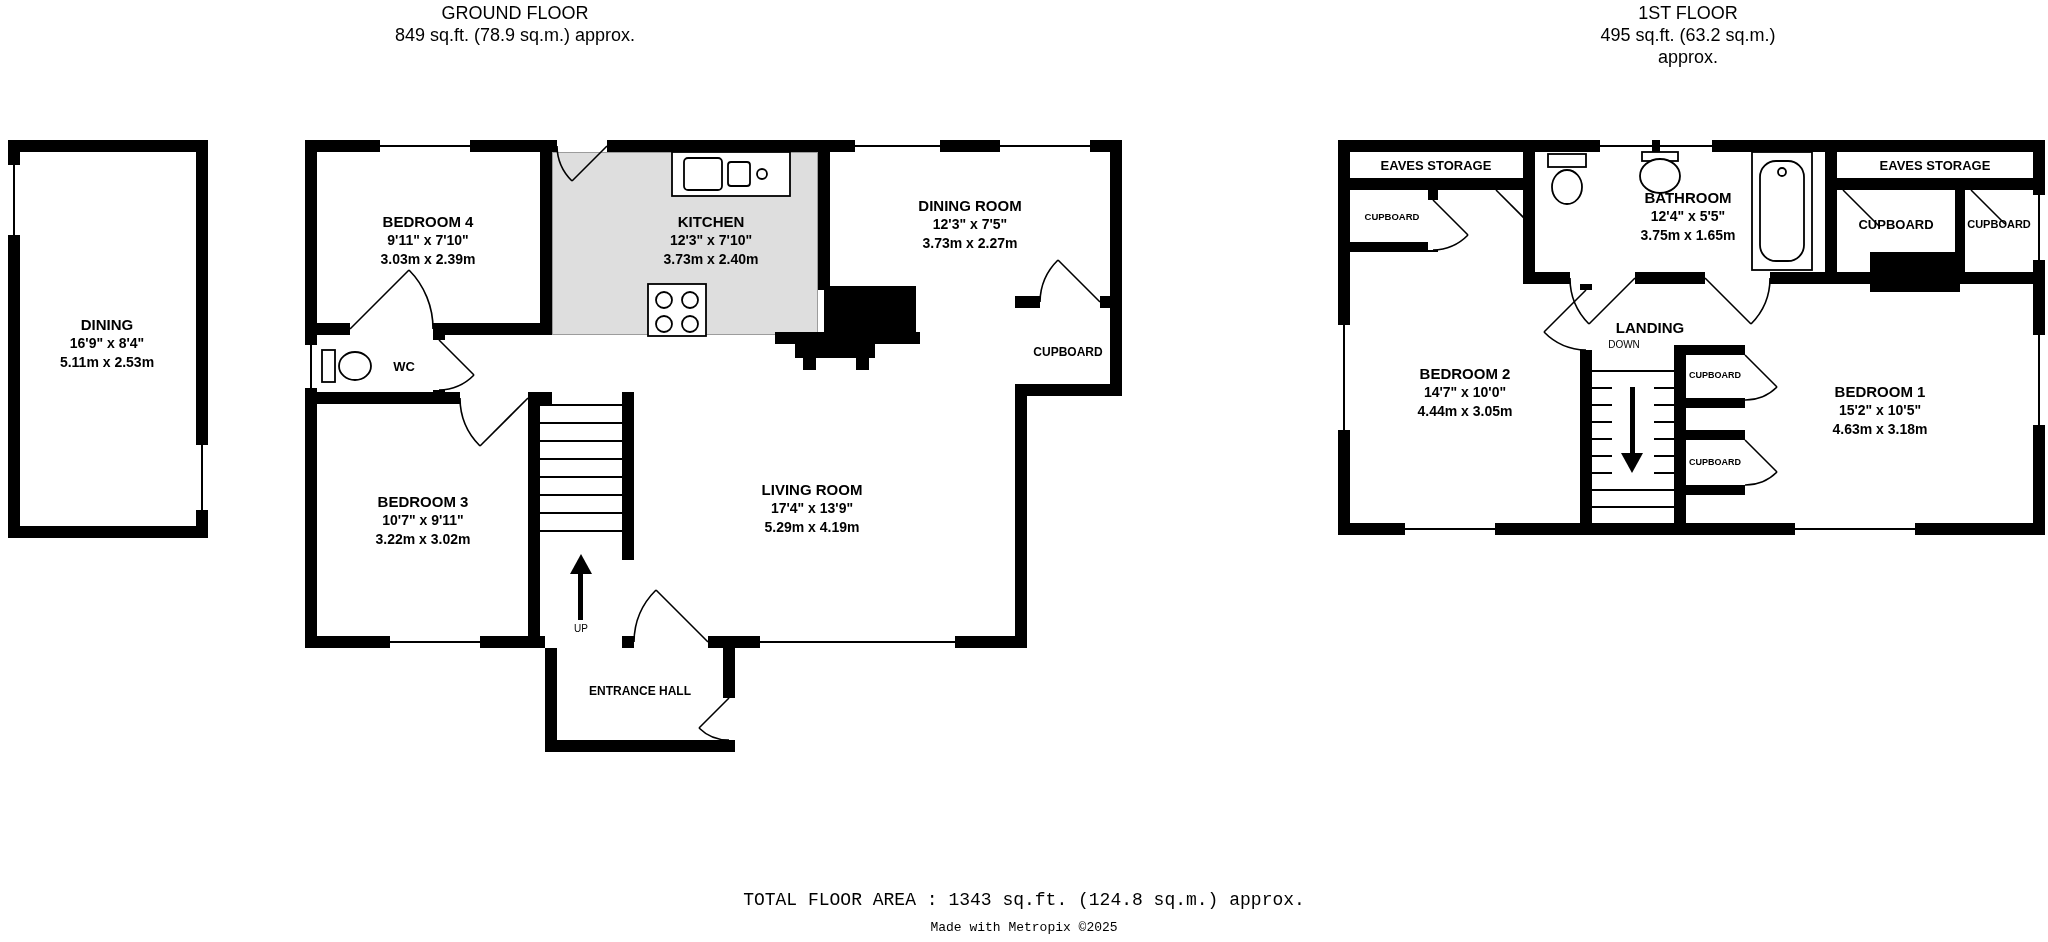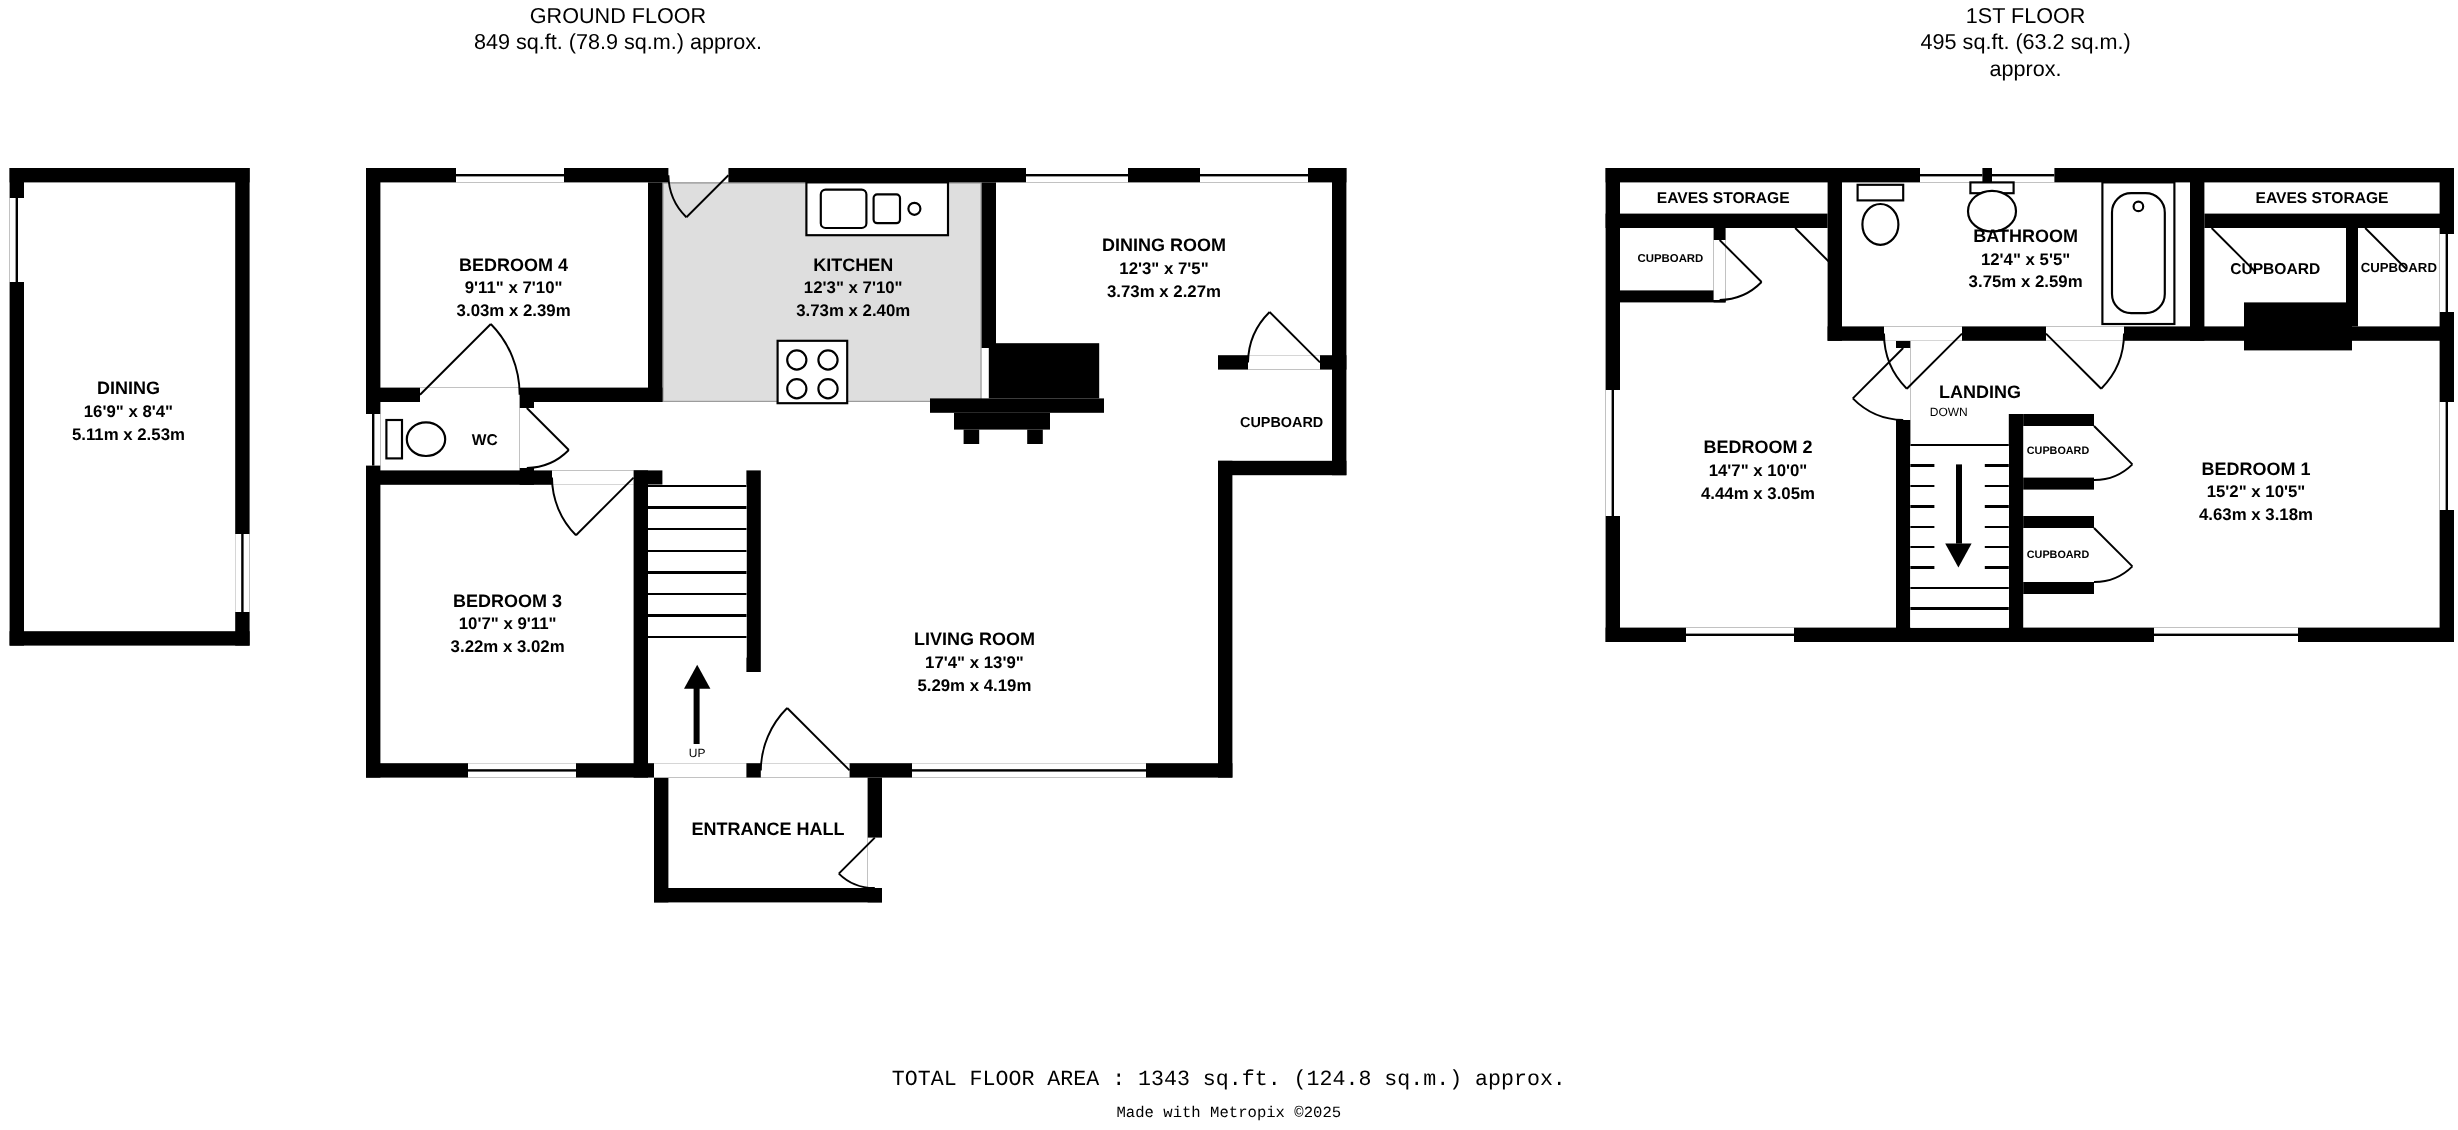--- a/index.html
+++ b/index.html
@@ -174,27 +174,27 @@
       <span class="nm">DINING ROOM</span>
       <span class="dim">12'3" x 7'5"</span>
       <span class="dim">3.73m x 2.27m</span>
     </div>
     <div class="tag" style="left:404px; top:366px; font-size:13px;">WC</div>
     <div class="room-label" style="left:423px; top:520px;">
       <span class="nm">BEDROOM 3</span>
       <span class="dim">10'7" x 9'11"</span>
       <span class="dim">3.22m x 3.02m</span>
     </div>
-    <div class="room-label" style="left:812px; top:508px;margin-top:44px;">
+    <div class="room-label" style="left:812px; top:508px;">
       <span class="nm">LIVING ROOM</span>
       <span class="dim">17'4" x 13'9"</span>
       <span class="dim">5.29m x 4.19m</span>
     </div>
     <div class="tag" style="left:1068px; top:352px; font-size:12px;">CUPBOARD</div>
-    <div class="tag" style="left:640px; top:691px; font-size:15px;">ENTRANCE HALL</div>
+    <div class="tag" style="left:640px; top:691px; font-size:12px;">ENTRANCE HALL</div>
     <div class="tag" style="left:581px; top:628px; font-size:10px; font-weight:normal;">UP</div>
   </div>
 
   <div style="position:absolute; inset:0;">
 
     <div class="wall" style="left:1338px; top:140px; width:707px; height:12px;"></div>
     <div class="wall" style="left:1338px; top:140px; width:12px; height:395px;"></div>
     <div class="wall" style="left:2033px; top:140px; width:12px; height:395px;"></div>
     <div class="wall" style="left:1338px; top:523px; width:707px; height:12px;"></div>
     <div class="wall" style="left:1523px; top:140px; width:12px; height:144px;"></div>
@@ -281,21 +281,21 @@
         <circle class="fx" cx="1782" cy="172" r="4"></circle>
       </g>
     </svg>
 
     <div class="tag" style="left:1436px; top:165px; font-size:13px;">EAVES STORAGE</div>
     <div class="tag" style="left:1935px; top:165px; font-size:13px;">EAVES STORAGE</div>
     <div class="tag" style="left:1392px; top:216px; font-size:9.5px;">CUPBOARD</div>
     <div class="room-label" style="left:1688px; top:216px;">
       <span class="nm">BATHROOM</span>
       <span class="dim">12'4" x 5'5"</span>
-      <span class="dim">3.75m x 2.59m</span>
+      <span class="dim">3.75m x 1.65m</span>
     </div>
     <div class="tag" style="left:1896px; top:224px; font-size:13px;">CUPBOARD</div>
     <div class="tag" style="left:1999px; top:224px; font-size:11px;">CUPBOARD</div>
     <div class="room-label" style="left:1465px; top:392px;">
       <span class="nm">BEDROOM 2</span>
       <span class="dim">14'7" x 10'0"</span>
       <span class="dim">4.44m x 3.05m</span>
     </div>
     <div class="tag" style="left:1650px; top:327px; font-size:15px;">LANDING</div>
     <div class="tag" style="left:1624px; top:344px; font-size:10px; font-weight:normal;">DOWN</div>

